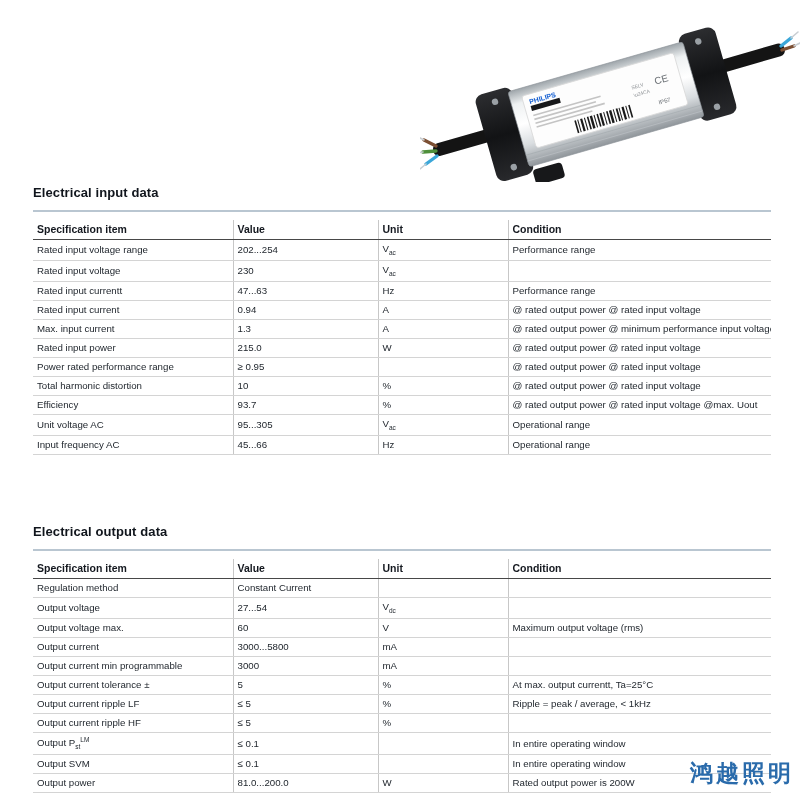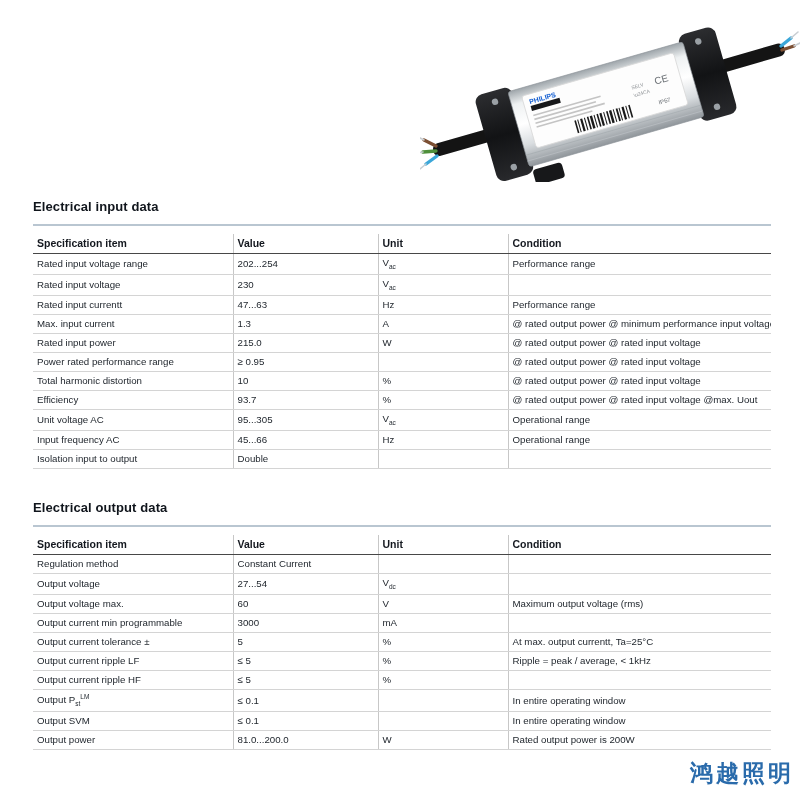--- a/index.html
+++ b/index.html
@@ -5,22 +5,22 @@
   * { margin:0; padding:0; box-sizing:border-box; }
   html,body { width:800px; height:800px; background:#ffffff; overflow:hidden;
     font-family:"Liberation Sans", sans-serif; color:#1d2433; }
   .page { position:relative; width:800px; height:800px; background:#fff; }
 
   
   .photo { position:absolute; left:420px; top:0; width:380px; height:182px; }
 
   
   .section { position:absolute; left:33px; width:738px; }
-  #section-input  { top:199px; }
-  #section-output { top:500px; }
+  #section-input  { top:185px; }
+  #section-output { top:524px; }
   .section-title { font-size:13px; font-weight:bold; color:#10151c; letter-spacing:.1px; }
   .title-divider { height:2px; background:#b9c6d1; margin-top:10px; margin-bottom:8px; }
 
   table { border-collapse:collapse; table-layout:fixed; width:738px; }
   col.c-spec { width:200px; } col.c-val { width:145px; }
   col.c-unit { width:130px; } col.c-cond { width:263px; }
   th { text-align:left; font-size:10.5px; font-weight:bold; color:#14181f;
        padding:3px 5px 4px 4px; border-bottom:1px solid #474747; }
   td { font-size:9.7px; color:#22282f; padding:3px 5px 4px 4px; height:17.7px;
        border-bottom:1px solid #d4d4d4; white-space:nowrap; overflow:hidden; }
@@ -161,20 +161,26 @@
             <td>V<sub>ac</sub></td>
             <td></td>
           </tr>
           <tr>
             <td>Rated input currentt</td>
             <td>47...63</td>
             <td>Hz</td>
             <td>Performance range</td>
           </tr>
           <tr>
+            <td>Rated input current</td>
+            <td>0.94</td>
+            <td>A</td>
+            <td>@ rated output power @ rated input voltage</td>
+          </tr>
+          <tr>
             <td>Max. input current</td>
             <td>1.3</td>
             <td>A</td>
             <td>@ rated output power @ minimum performance input voltage</td>
           </tr>
           <tr>
             <td>Rated input power</td>
             <td>215.0</td>
             <td>W</td>
             <td>@ rated output power @ rated input voltage</td>
@@ -201,26 +207,20 @@
             <td>Unit voltage AC</td>
             <td>95...305</td>
             <td>V<sub>ac</sub></td>
             <td>Operational range</td>
           </tr>
           <tr>
             <td>Input frequency AC</td>
             <td>45...66</td>
             <td>Hz</td>
             <td>Operational range</td>
-          </tr>
-          <tr>
-            <td>Isolation input to output</td>
-            <td>Double</td>
-            <td></td>
-            <td></td>
           </tr>
         </tbody>
     </table>
   </div>
 
   <div class="section" id="section-output">
     <div class="section-title">Electrical output data</div>
     <div class="title-divider"></div>
     <table>
       <colgroup>
@@ -250,20 +250,26 @@
             <td>V<sub>dc</sub></td>
             <td></td>
           </tr>
           <tr>
             <td>Output voltage max.</td>
             <td>60</td>
             <td>V</td>
             <td>Maximum output voltage (rms)</td>
           </tr>
           <tr>
+            <td>Output current</td>
+            <td>3000...5800</td>
+            <td>mA</td>
+            <td></td>
+          </tr>
+          <tr>
             <td>Output current min programmable</td>
             <td>3000</td>
             <td>mA</td>
             <td></td>
           </tr>
           <tr>
             <td>Output current tolerance ±</td>
             <td>5</td>
             <td>%</td>
             <td>At max. output currentt, Ta=25°C</td>

